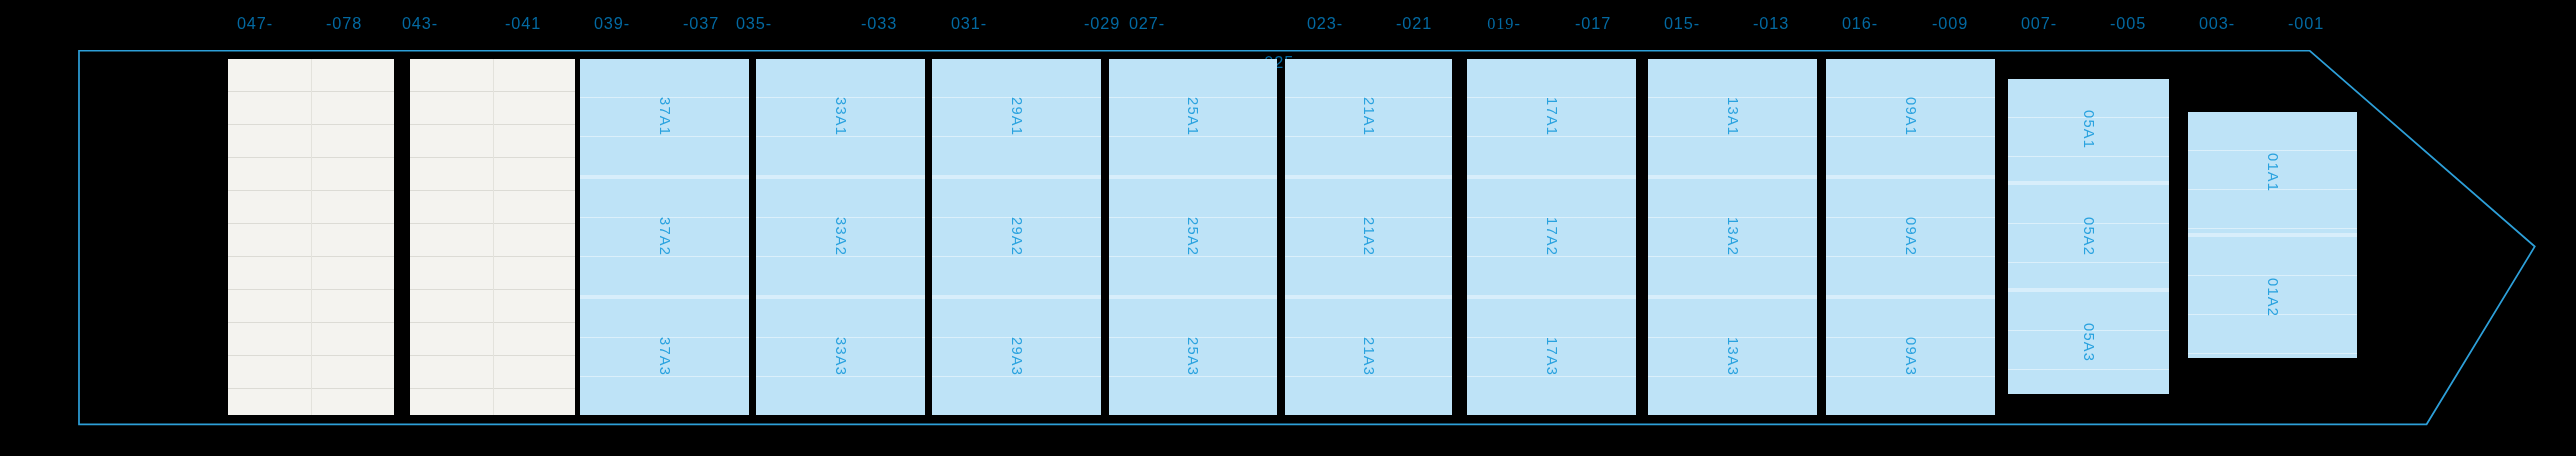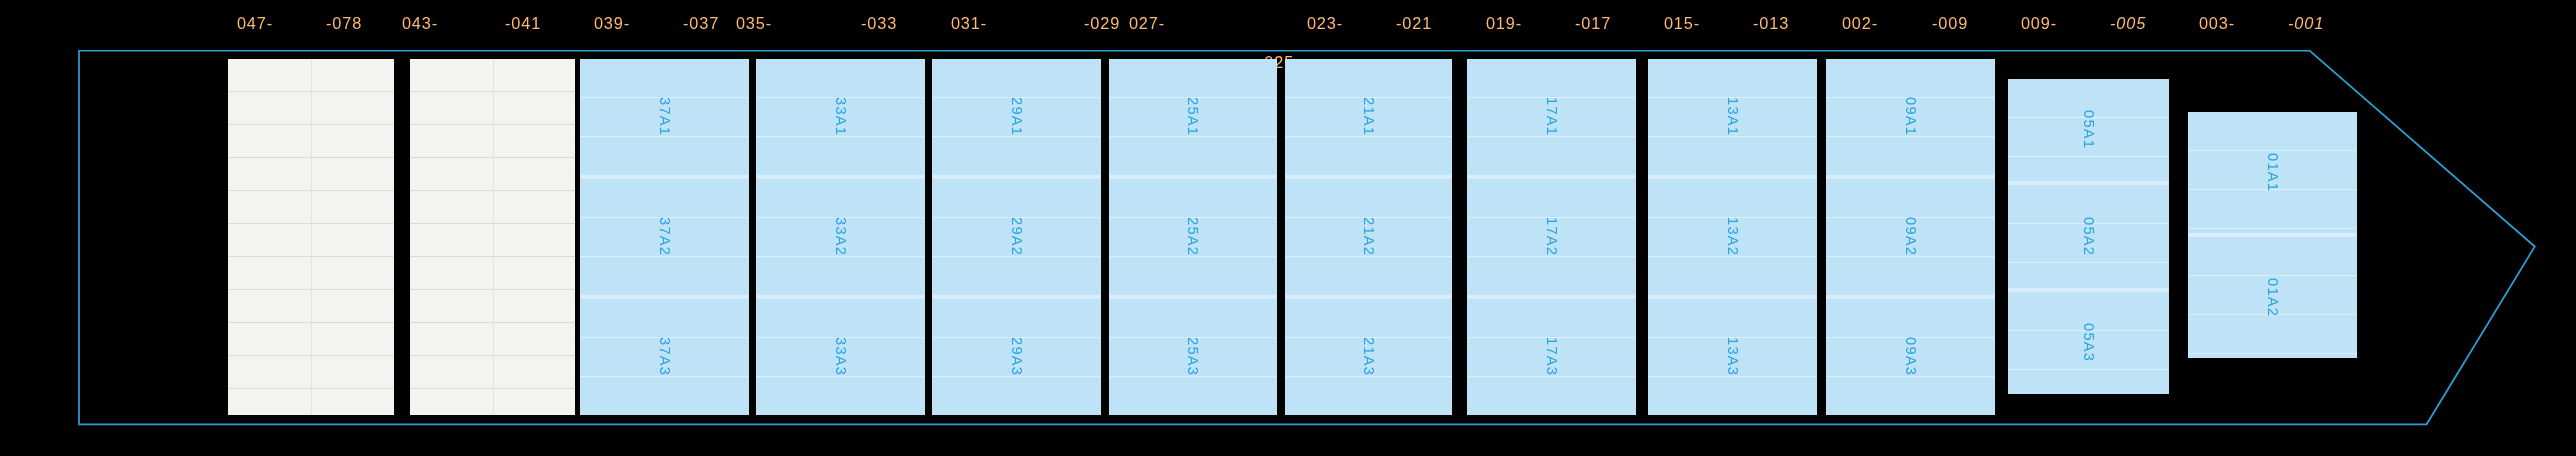--- a/index.html
+++ b/index.html
@@ -21,21 +21,21 @@
   
   #ruler {
     position: absolute;
     left: 0; top: 0;
     width: 2576px; height: 38px;
   }
   .ruler-label {
     position: absolute;
     top: 13.7px;
     transform: translateX(-50%);
-    color: #fdba74;
+    color: #0369a1;
     font-size: 16.3px;
     letter-spacing: 0.9px;
     white-space: nowrap;
   }
   
   #hull {
     position: absolute;
     left: 0; top: 0;
     width: 2576px; height: 457px;
     pointer-events: none;
@@ -106,30 +106,30 @@
       <span class="ruler-label" style="left: 612px;">039-</span>
       <span class="ruler-label" style="left: 701px;">-037</span>
       <span class="ruler-label" style="left: 754px;">035-</span>
       <span class="ruler-label" style="left: 879px;">-033</span>
       <span class="ruler-label" style="left: 969px;">031-</span>
       <span class="ruler-label" style="left: 1058px; margin-left: 44px;">-029</span>
       <span class="ruler-label" style="left: 1147px;">027-</span>
       <span class="ruler-label" style="left: 1276px; margin-top: 39px;">-025</span>
       <span class="ruler-label" style="left: 1325px;">023-</span>
       <span class="ruler-label" style="left: 1414px;">-021</span>
-      <span class="ruler-label" style="left: 1504px;">019-</span>
+      <span class="ruler-label" style="left: 1504px; font-family: Liberation Serif, serif;">019-</span>
       <span class="ruler-label" style="left: 1593px;">-017</span>
       <span class="ruler-label" style="left: 1682px;">015-</span>
       <span class="ruler-label" style="left: 1771px;">-013</span>
-      <span class="ruler-label" style="left: 1860px;">002-</span>
+      <span class="ruler-label" style="left: 1860px;">016-</span>
       <span class="ruler-label" style="left: 1950px;">-009</span>
-      <span class="ruler-label" style="left: 2039px;">009-</span>
-      <span class="ruler-label" style="left: 2128px; font-style: italic;">-005</span>
+      <span class="ruler-label" style="left: 2039px;">007-</span>
+      <span class="ruler-label" style="left: 2128px;">-005</span>
       <span class="ruler-label" style="left: 2217px;">003-</span>
-      <span class="ruler-label" style="left: 2306px; font-style: italic;">-001</span>
+      <span class="ruler-label" style="left: 2306px;">-001</span>
     </div>
 
   <svg id="hull" width="2576" height="457" viewBox="0 0 3000 532" xmlns="http://www.w3.org/2000/svg">
     <polygon points="92,59 2690,59 2952,287 2826,494 92,494" fill="none" stroke="#2d9fd8" stroke-width="2"></polygon>
   </svg>
 
   <div id="deck">
       <div class="bay empty" style="left: 228px; top: 59px; width: 166px; height: 356px;"></div>
       <div class="bay empty" style="left: 410px; top: 59px; width: 165px; height: 356px;"></div>
       <div class="bay cargo" style="left: 580px; top: 59px; width: 169px; height: 356px;">

